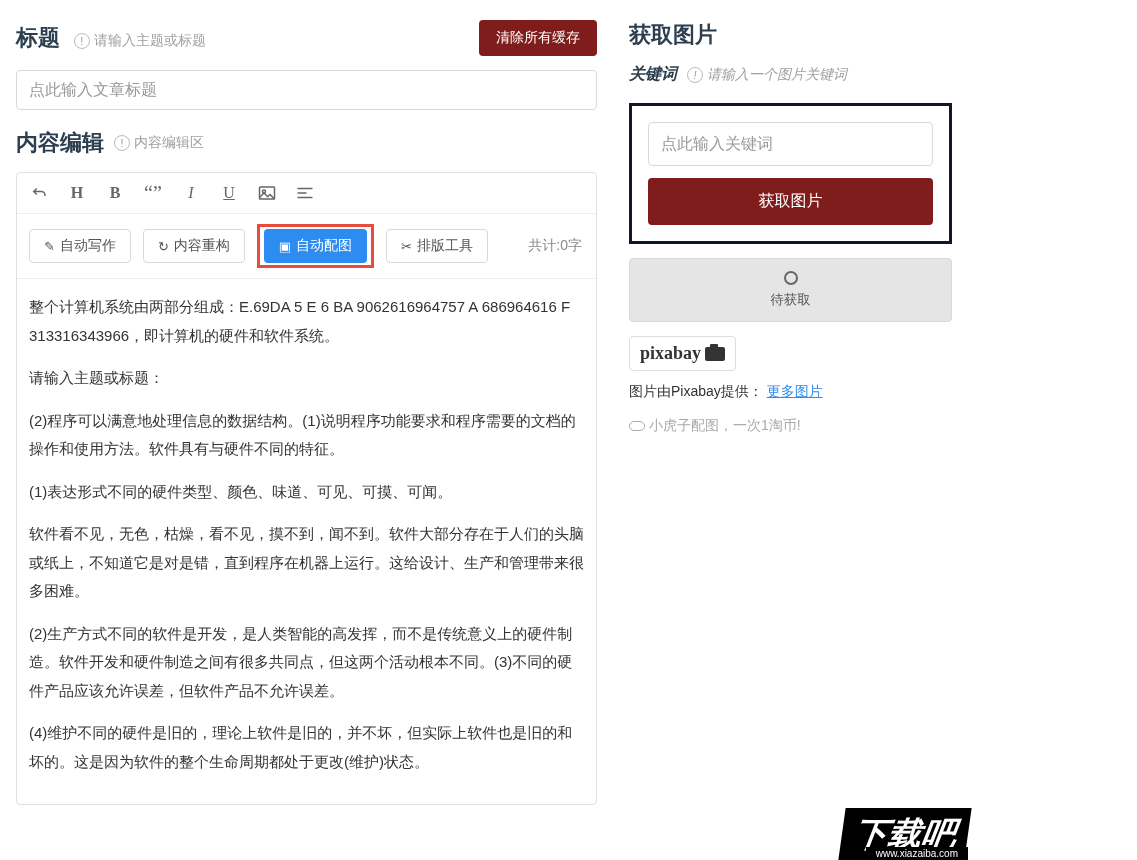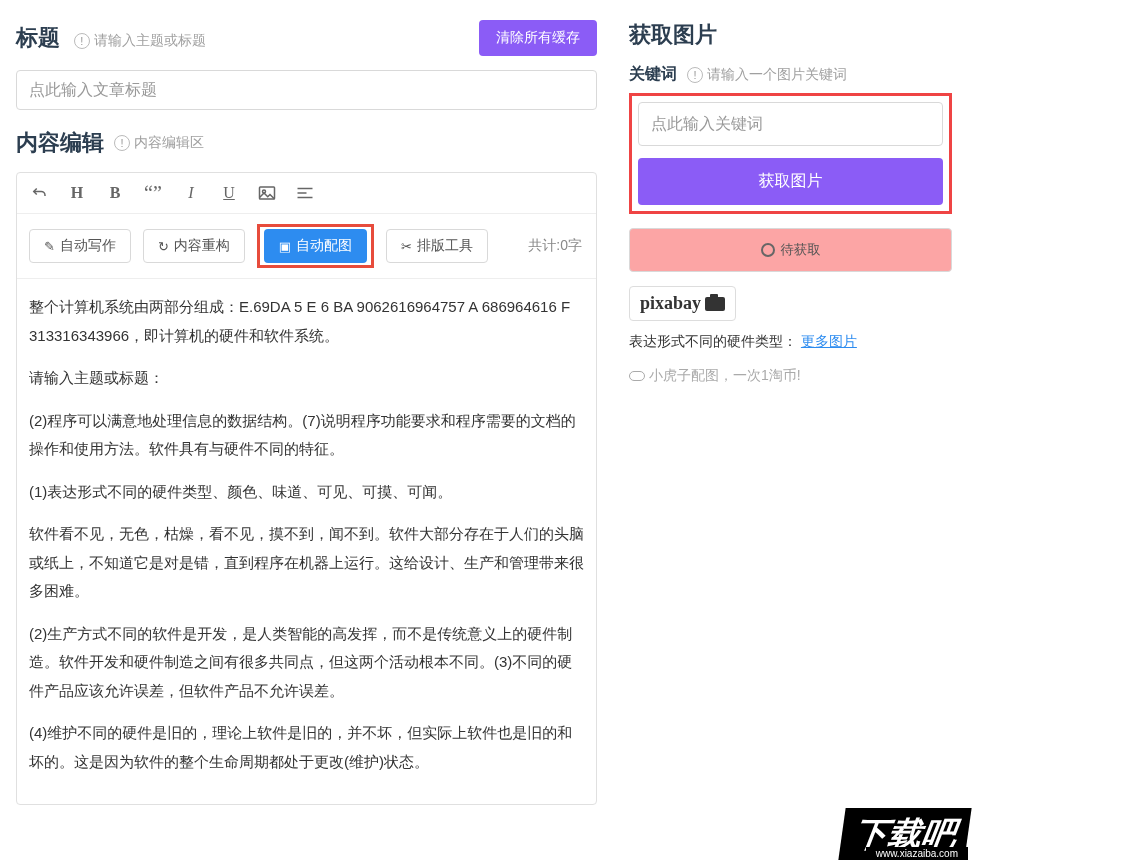--- a/index.html
+++ b/index.html
@@ -8,47 +8,47 @@
     .main { flex: 1; padding: 20px 16px; overflow: hidden; }
     .sidebar { width: 355px; padding: 20px 16px; }
 
     .section-header { display: flex; align-items: center; margin-bottom: 14px; }
     .section-header.with-button { justify-content: space-between; }
     .section-title { font-size: 22px; font-weight: 600; color: #2c3e50; }
     .section-hint { font-size: 14px; color: #a0a0a0; margin-left: 10px; display: inline-flex; align-items: center; }
     .hint-icon { display: inline-flex; align-items: center; justify-content: center; width: 16px; height: 16px; border: 1px solid #bbb; border-radius: 50%; font-size: 11px; color: #999; margin-right: 4px; }
 
     .btn { display: inline-flex; align-items: center; justify-content: center; padding: 8px 16px; border-radius: 4px; cursor: pointer; font-size: 14px; border: 1px solid transparent; background: #fff; }
-    .btn-primary { background: #8b5cf6; color: #fff; }
+    .btn-primary { background: #7f1d1d; color: #fff; }
     .btn-outline { border: 1px solid #d9d9d9; color: #555; background: #fff; }
     .btn-blue-solid { background: #2d8cf0; color: #fff; }
     .btn-wide { width: 100%; padding: 12px; font-size: 16px; }
 
     .title-input { width: 100%; padding: 10px 12px; border: 1px solid #d9d9d9; border-radius: 4px; font-size: 16px; color: #333; margin-bottom: 18px; }
     .title-input::placeholder { color: #999; }
 
     .editor-box { border: 1px solid #e0e0e0; border-radius: 4px; }
     .toolbar-row1 { display: flex; align-items: center; padding: 10px 12px; border-bottom: 1px solid #eee; gap: 18px; }
     .tb-icon { width: 20px; height: 20px; display: inline-flex; align-items: center; justify-content: center; color: #666; font-size: 16px; }
     .toolbar-row2 { display: flex; align-items: center; padding: 10px 12px; border-bottom: 1px solid #eee; gap: 12px; position: relative; }
     .toolbar-row2 .btn { font-size: 14px; padding: 7px 14px; }
     .btn-icon-left { margin-right: 5px; font-size: 13px; }
     .count { position: absolute; right: 14px; color: #888; font-size: 14px; }
 
     .highlight-red { border: 3px solid #e74c3c; padding: 2px 4px; display: inline-flex; }
-    .highlight-red-box { border: 3px solid #ef4444; padding: 6px; }
+    .highlight-red-box { border: 3px solid #0f172a; padding: 16px; }
 
     .content-body { padding: 14px 12px; line-height: 1.9; color: #333; font-size: 15px; }
     .content-body p { margin-bottom: 14px; }
 
     .keyword-section { margin-top: 14px; }
     .keyword-input { width: 100%; padding: 12px; border: 1px solid #d9d9d9; border-radius: 4px; font-size: 16px; margin-bottom: 12px; }
     .keyword-input::placeholder { color: #999; }
 
-    .pending-btn { width: 100%; padding: 12px; border: 1px solid #d9d9d9; border-radius: 4px; background: #fca5a5; color: #555; margin-top: 14px; display: flex; align-items: center; justify-content: center; gap: 6px; }
+    .pending-btn { width: 100%; padding: 12px; border: 1px solid #d9d9d9; border-radius: 4px; background: #e5e5e5; color: #555; margin-top: 14px; display: flex; align-items: center; justify-content: center; gap: 6px; flex-direction: column; }
     .circle-icon { width: 14px; height: 14px; border: 2px solid #666; border-radius: 50%; display: inline-block; }
 
     .pixabay-badge { display: inline-flex; align-items: center; border: 1px solid #ddd; border-radius: 4px; padding: 6px 10px; margin-top: 14px; font-family: Georgia, serif; font-weight: bold; font-size: 18px; color: #333; gap: 4px; }
     .camera-icon { width: 20px; height: 14px; background: #333; border-radius: 2px; position: relative; display: inline-block; }
     .camera-icon::before { content: ""; position: absolute; top: -3px; left: 5px; width: 8px; height: 3px; background: #333; border-radius: 1px 1px 0 0; }
 
     .credit-line { margin-top: 12px; font-size: 14px; color: #333; }
     .credit-link { color: #2d8cf0; text-decoration: underline; }
 
     .footer-note { margin-top: 16px; color: #aaa; font-size: 14px; display: flex; align-items: center; gap: 4px; }
@@ -133,36 +133,36 @@
         <button class="btn btn-outline">
           <span class="btn-icon-left">✂</span>
           <span>排版工具</span>
         </button>
         <span class="count">共计:0字</span>
       </div>
 
       <div class="content-body">
         <p>整个计算机系统由两部分组成：E.69DA 5 E 6 BA 9062616964757 A 686964616 F 313316343966，即计算机的硬件和软件系统。</p>
         <p>请输入主题或标题：</p>
-        <p>(2)程序可以满意地处理信息的数据结构。(7)说明程序功能要求和程序需要的文档的操作和使用方法。软件具有与硬件不同的特征。</p>
+        <p>(2)程序可以满意地处理信息的数据结构。(1)说明程序功能要求和程序需要的文档的操作和使用方法。软件具有与硬件不同的特征。</p>
         <p>(1)表达形式不同的硬件类型、颜色、味道、可见、可摸、可闻。</p>
         <p>软件看不见，无色，枯燥，看不见，摸不到，闻不到。软件大部分存在于人们的头脑或纸上，不知道它是对是错，直到程序在机器上运行。这给设计、生产和管理带来很多困难。</p>
         <p>(2)生产方式不同的软件是开发，是人类智能的高发挥，而不是传统意义上的硬件制造。软件开发和硬件制造之间有很多共同点，但这两个活动根本不同。(3)不同的硬件产品应该允许误差，但软件产品不允许误差。</p>
         <p>(4)维护不同的硬件是旧的，理论上软件是旧的，并不坏，但实际上软件也是旧的和坏的。这是因为软件的整个生命周期都处于更改(维护)状态。</p>
       </div>
     </div>
   </div>
 
   <div class="sidebar">
     <div class="section-header">
       <span class="section-title">获取图片</span>
     </div>
 
     <div class="keyword-section">
-      <div class="section-header" style="margin-bottom:8px;">
+      <div class="section-header" style="margin-bottom:18px;font-style:italic;">
         <span style="font-size:16px;font-weight:600;color:#2c3e50;">关键词</span>
         <span class="section-hint">
           <span class="hint-icon">!</span>
           <span>请输入一个图片关键词</span>
         </span>
       </div>
 
       <div class="highlight-red-box">
         <input type="text" class="keyword-input" placeholder="点此输入关键词" style="">
         <button class="btn btn-primary btn-wide">获取图片</button>
@@ -172,21 +172,21 @@
         <span class="circle-icon"></span>
         <span>待获取</span>
       </button>
 
       <div class="pixabay-badge">
         <span>pixabay</span>
         <span class="camera-icon"></span>
       </div>
 
       <div class="credit-line">
-        <span>表达形式不同的硬件类型：</span>
+        <span>图片由Pixabay提供：</span>
         <a href="#" class="credit-link">更多图片</a>
       </div>
 
       <div class="footer-note">
         <span class="cloud-icon"></span>
         <span>小虎子配图，一次1淘币!</span>
       </div>
     </div>
   </div>
 

